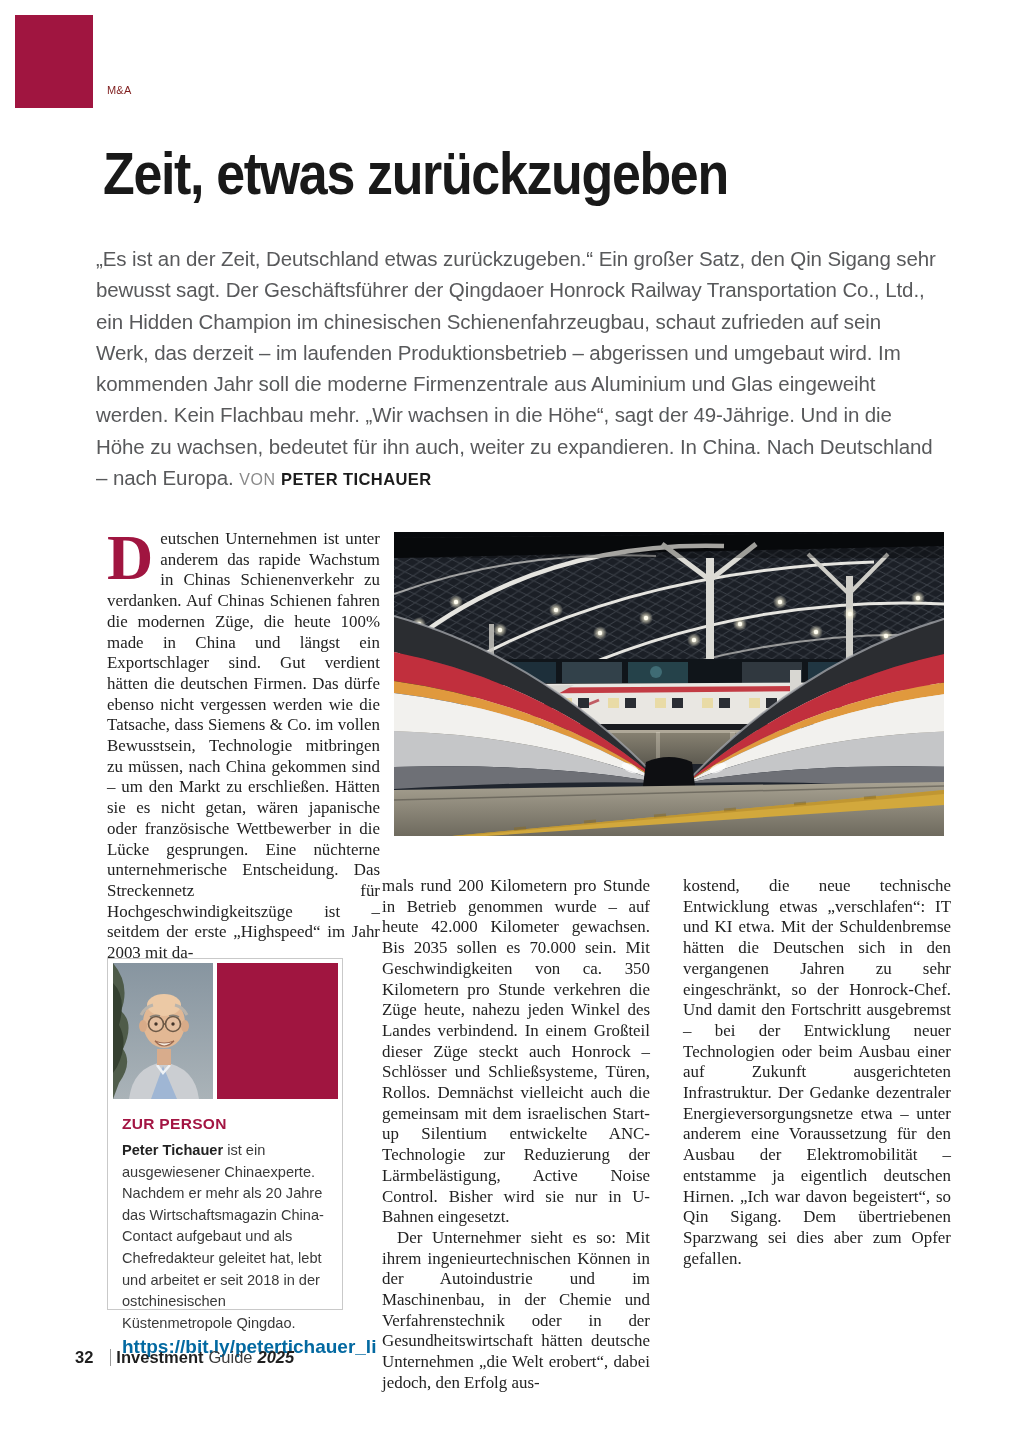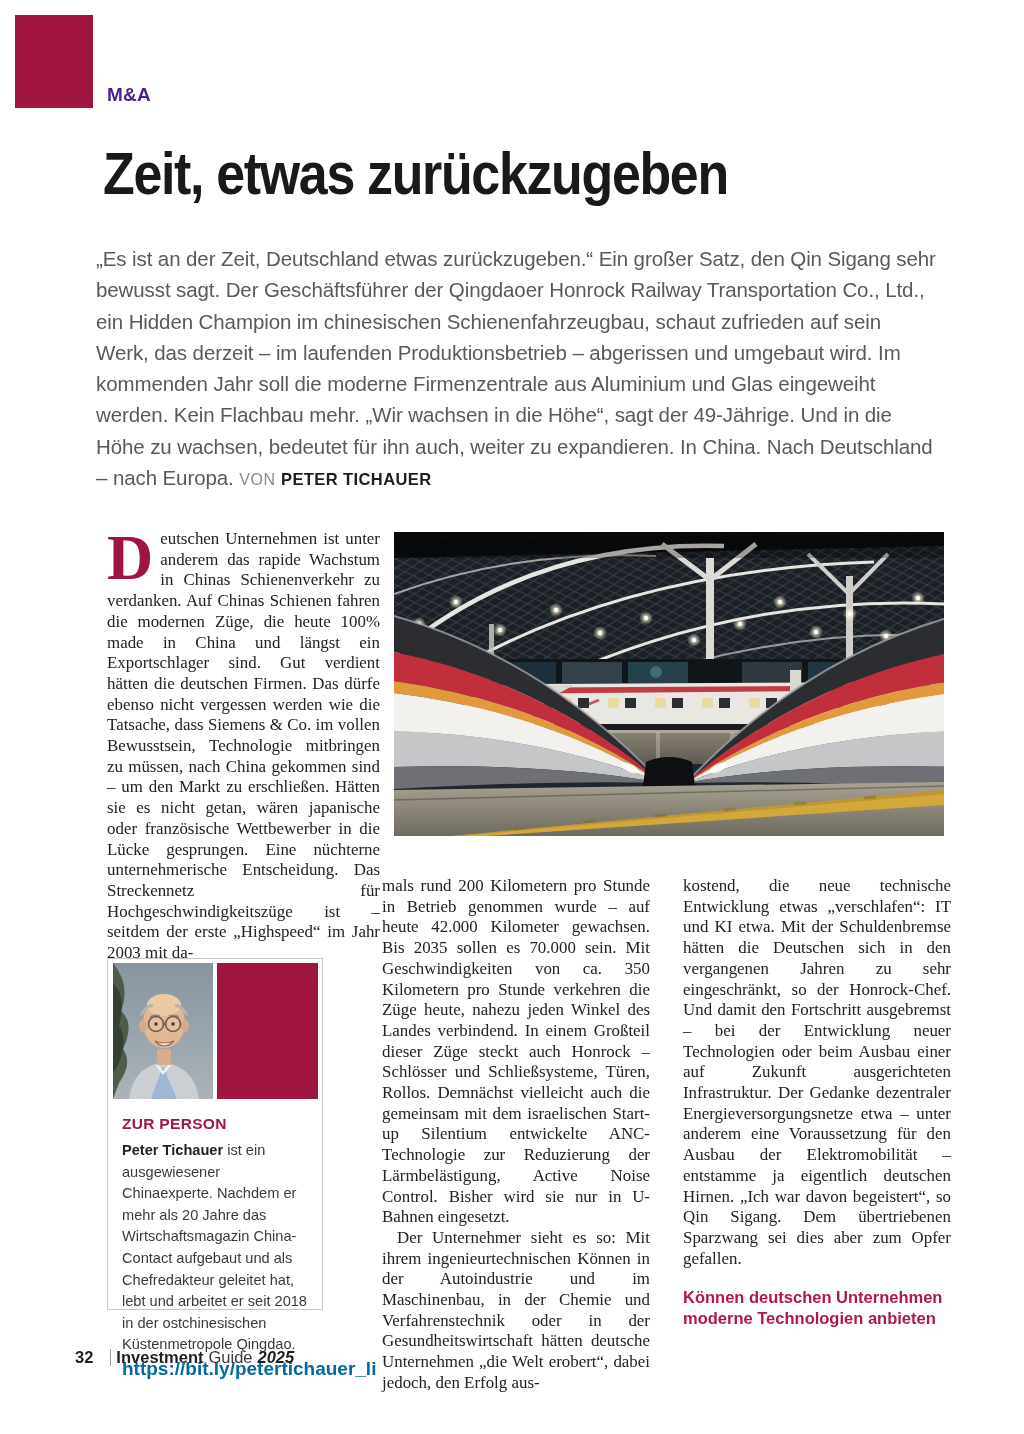--- a/index.html
+++ b/index.html
@@ -5,21 +5,21 @@
   * { margin:0; padding:0; box-sizing:border-box; }
   html,body { background:#ffffff; }
   .page {
     position:relative; width:1024px; height:1434px; margin:0 auto;
     background:#ffffff; overflow:hidden;
     font-family:"Liberation Sans", sans-serif;
   }
   .brand-block { position:absolute; left:15px; top:15px; width:78px; height:93px; background:#A01540; }
   .kicker {
     position:absolute; left:107px; top:84px;
-    font-size:19px; font-weight:bold; color:#4c1d95; letter-spacing:.2px;
+    font-size:11px; font-weight:normal; color:#7f1d1d; letter-spacing:.2px;
   }
   .headline {
     position:absolute; left:103px; top:140px; white-space:nowrap;
     font-size:59px; font-weight:bold; color:#191919; letter-spacing:-1.5px;
     transform:scaleX(.88); transform-origin:left top;
   }
   .lead {
     position:absolute; left:96px; top:243px; width:840px;
     font-size:20.5px; line-height:31.3px; color:#58595b; letter-spacing:-.1px;
   }
@@ -47,21 +47,21 @@
     text-align:left; margin:18px 0 6px 0;
   }
 
   .photo {
     position:absolute; left:394px; top:532px; width:550px; height:304px;
     background:#14171d; overflow:hidden;
   }
   .photo svg { display:block; }
 
   .person-box {
-    position:absolute; left:107px; top:958px; width:216px; height:352px;
+    position:absolute; left:107px; top:958px; width:236px; height:352px;
     border:1px solid #c9c9c9; background:#ffffff;
   }
   .pb-media { display:flex; padding:4px; height:144px; }
   .pb-portrait { width:102px; height:136px; flex:0 0 auto; }
   .pb-maroon { flex:1 1 auto; margin-left:3px; height:136px; background:#A01540; }
   .pb-body { padding:12px 14px 0 14px; }
   .pb-title { font-size:15.5px; font-weight:bold; color:#A31543; letter-spacing:.3px; margin-bottom:7px; }
   .pb-text { font-size:14.6px; line-height:21.6px; color:#3a3a3a; }
   .pb-name { font-weight:bold; color:#222; }
   .pb-link { display:inline-block; margin-top:2px; font-size:19px; font-weight:bold; color:#0369a1; text-decoration:none; }
@@ -249,21 +249,20 @@
     </svg>
   </div>
 
   <div class="bodycol col2">
     <p>mals rund 200 Kilometern pro Stunde in Betrieb genommen wurde – auf heute 42.000 Kilometer gewachsen. Bis 2035 sollen es 70.000 sein. Mit Geschwindigkeiten von ca. 350 Kilometern pro Stunde verkehren die Züge heute, nahezu jeden Winkel des Landes verbindend. In einem Großteil dieser Züge steckt auch Honrock – Schlösser und Schließsysteme, Türen, Rollos. Demnächst vielleicht auch die gemeinsam mit dem israelischen Start-up Silentium entwickelte ANC-Technologie zur Reduzierung der Lärmbelästigung, Active Noise Control. Bisher wird sie nur in U-Bahnen eingesetzt.</p>
     <p class="indent">Der Unternehmer sieht es so: Mit ihrem ingenieurtechnischen Können in der Autoindustrie und im Maschinenbau, in der Chemie und Verfahrenstechnik oder in der Gesundheitswirtschaft hätten deutsche Unternehmen „die Welt erobert“, dabei jedoch, den Erfolg aus-</p>
   </div>
 
   <div class="bodycol col3">
     <p>kostend, die neue technische Entwicklung etwas „verschlafen“: IT und KI etwa. Mit der Schuldenbremse hätten die Deutschen sich in den vergangenen Jahren zu sehr eingeschränkt, so der Honrock-Chef. Und damit den Fortschritt ausgebremst – bei der Entwicklung neuer Technologien oder beim Ausbau einer auf Zukunft ausgerichteten Infrastruktur. Der Gedanke dezentraler Energieversorgungsnetze etwa – unter anderem eine Voraussetzung für den Ausbau der Elektromobilität – entstamme ja eigentlich deutschen Hirnen. „Ich war davon begeistert“, so Qin Sigang. Dem übertriebenen Sparzwang sei dies aber zum Opfer gefallen.</p>
-    <h3 class="subhead">Können deutschen Unternehmen moderne Technologien anbieten</h3>
   </div>
 
   <div class="person-box">
     <div class="pb-media">
       <svg class="pb-portrait" viewBox="0 0 100 136">
         <defs>
           <linearGradient id="pbg" x1="0" y1="0" x2="0" y2="1">
             <stop offset="0" stop-color="#8795a0"></stop>
               <stop offset="1" stop-color="#aab3b8"></stop>
           </linearGradient>

